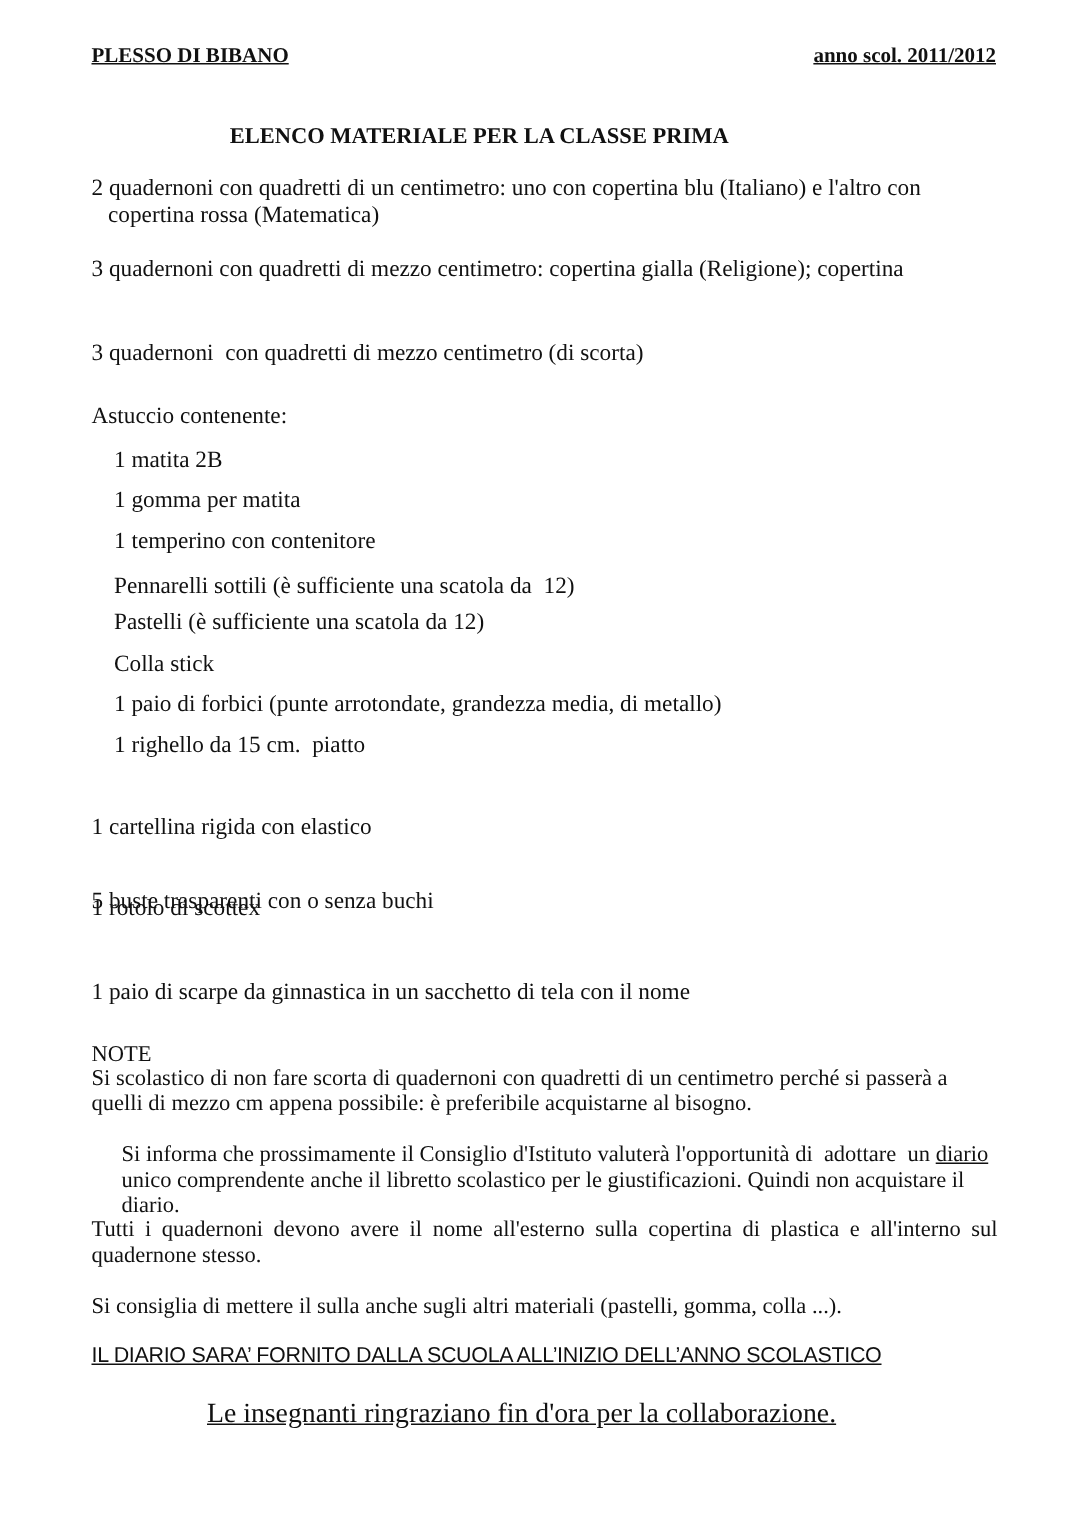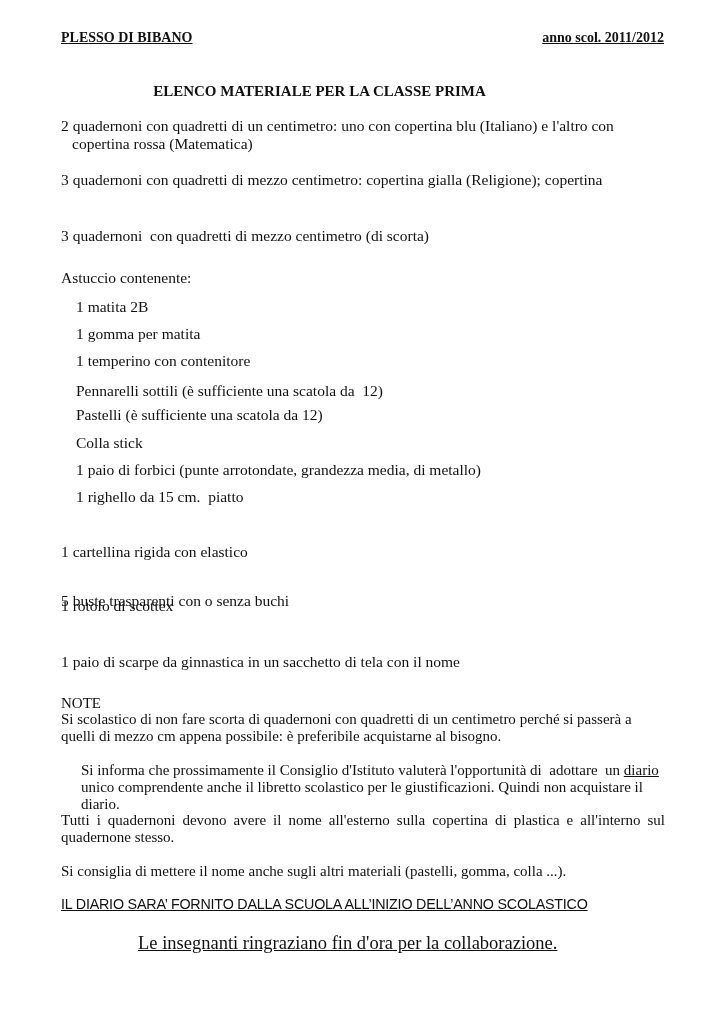--- a/index.html
+++ b/index.html
@@ -58,17 +58,17 @@
 <div class="abs item2" style="top:653px;">1 paio di scarpe da ginnastica in un sacchetto di tela con il nome</div>
 
 <div class="abs note b" style="top:695px;">NOTE</div>
 
 <div class="abs note" style="top:711px;"><span>Si scolastico di </span><span class="b">non fare scorta di quadernoni con quadretti di un centimetro</span><span> perché si passerà a quelli di mezzo cm appena possibile: è preferibile acquistarne al bisogno.</span></div>
 
 <div class="abs note" style="top:762px; white-space:normal;margin-left:20px;"><span style="white-space:pre-wrap;">Si informa che prossimamente il Consiglio d'Istituto valuterà l'opportunità di  adottare  un </span><span class="u">diario</span><span> unico comprendente anche il libretto scolastico per le giustificazioni. </span><span class="b">Quindi non acquistare il diario.</span></div>
 
 <div class="abs note just" style="top:812px;"><span class="b">Tutti i quadernoni devono avere il nome all'esterno sulla copertina di plastica e all'interno sul quadernone stesso</span><span>.</span></div>
 
-<div class="abs note" style="top:863px;"><span>Si consiglia di </span><span class="b">mettere il nome anche sugli altri materiali</span><span> (pastelli, gomma, colla ...).</span></div>
+<div class="abs note" style="top:863px;"><span>Si consiglia di </span><span class="b">mettere il sulla anche sugli altri materiali</span><span> (pastelli, gomma, colla ...).</span></div>
 
 <div class="abs diario-banner">IL DIARIO SARA’ FORNITO DALLA SCUOLA ALL’INIZIO DELL’ANNO SCOLASTICO</div>
 
 <div class="abs thanks">Le insegnanti ringraziano fin d'ora per la collaborazione.</div>
 
 </body></html>

